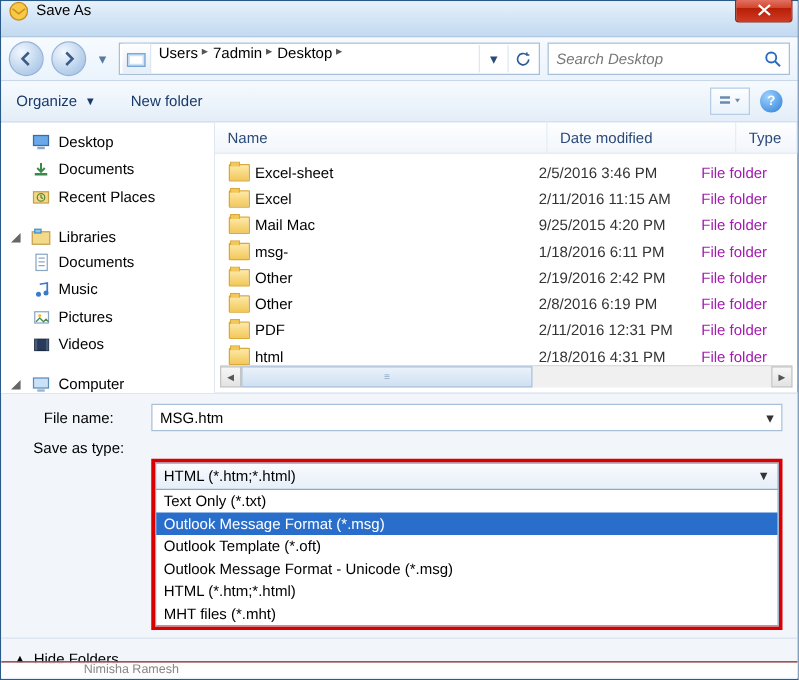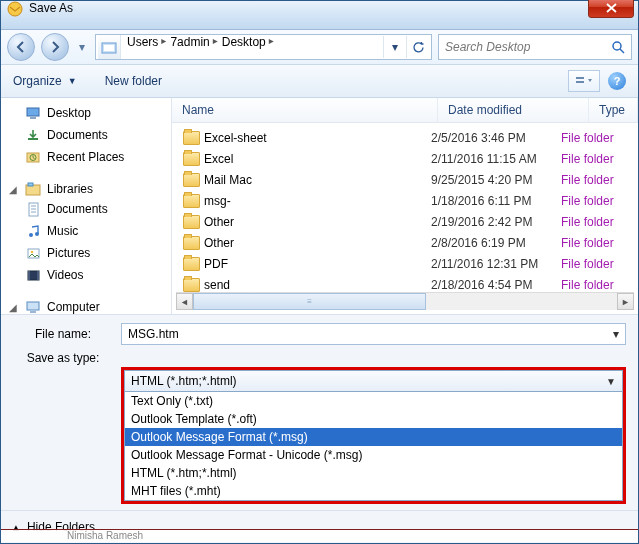--- a/index.html
+++ b/index.html
@@ -319,22 +319,22 @@
               <span class="folder-icon"></span>
             </span>
             <span class="rname">PDF</span>
             <span class="rdate">2/11/2016 12:31 PM</span>
             <span class="rtype">File folder</span>
           </div>
           <div class="row">
             <span class="ric">
               <span class="folder-icon"></span>
             </span>
-            <span class="rname">send</span>
-            <span class="rdate">2/18/2016 4:54 PM</span>
+            <span class="rname">html</span>
+            <span class="rdate">2/18/2016 4:31 PM</span>
             <span class="rtype">File folder</span>
           </div>
         </div>
     <div class="hscroll">
       <div class="arr">◄</div>
       <div class="track">
             <div class="thumb">≡</div>
           </div>
       <div class="arr">►</div>
     </div>
@@ -353,22 +353,22 @@
     <label>Save as type:</label>
     <div style="flex:1"></div>
   </div>
   <div class="type-box">
     <div class="type-sel">
       <span>HTML (*.htm;*.html)</span>
       <span class="dd">▼</span>
     </div>
     <div class="type-opts" id="opts">
           <div class="type-opt">Text Only (*.txt)</div>
+          <div class="type-opt hl">Outlook Message Format (*.msg)</div>
           <div class="type-opt">Outlook Template (*.oft)</div>
-          <div class="type-opt hl">Outlook Message Format (*.msg)</div>
           <div class="type-opt">Outlook Message Format - Unicode (*.msg)</div>
           <div class="type-opt">HTML (*.htm;*.html)</div>
           <div class="type-opt">MHT files (*.mht)</div>
         </div>
   </div>
 </div>
 
 <div class="footer">
   <div class="hf">
     <span class="tri">▲</span>

